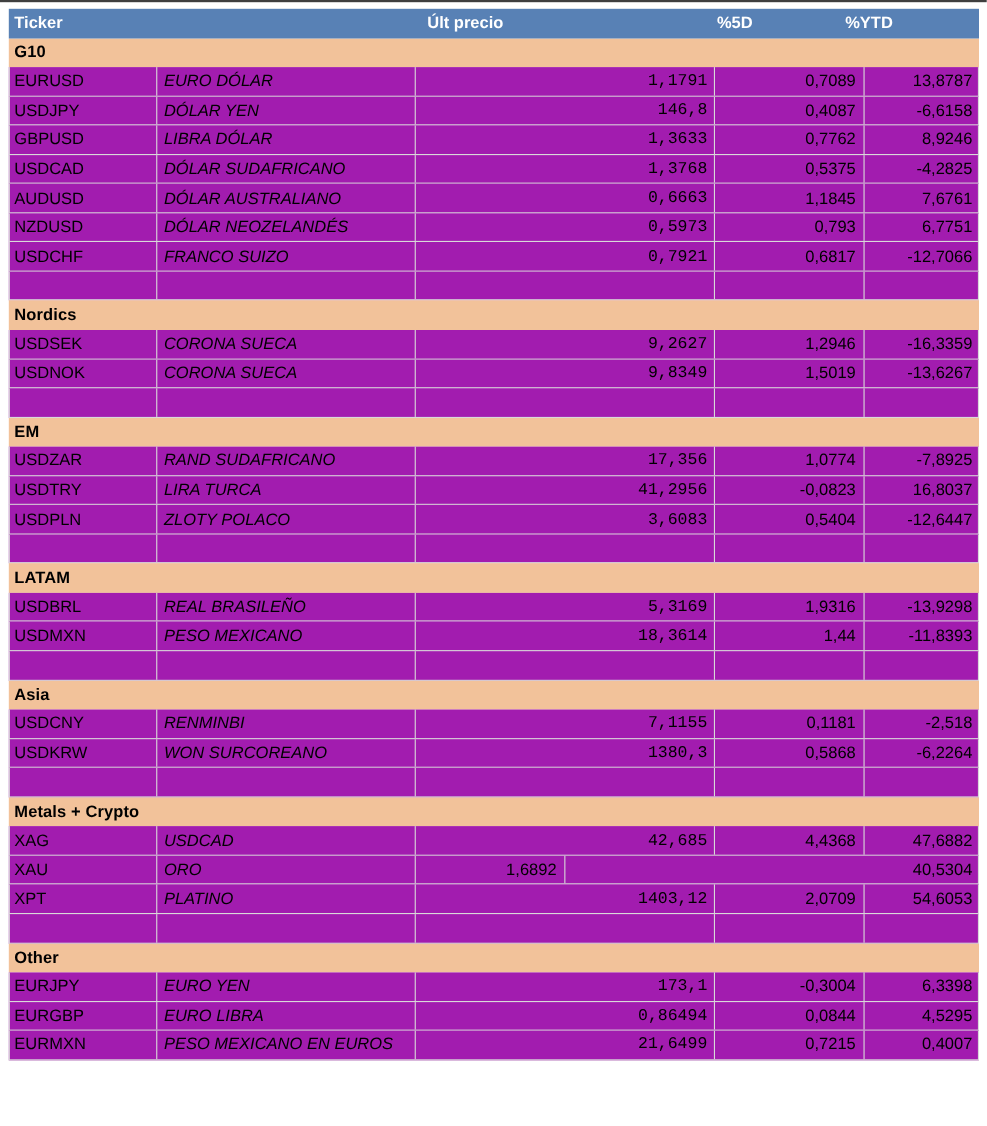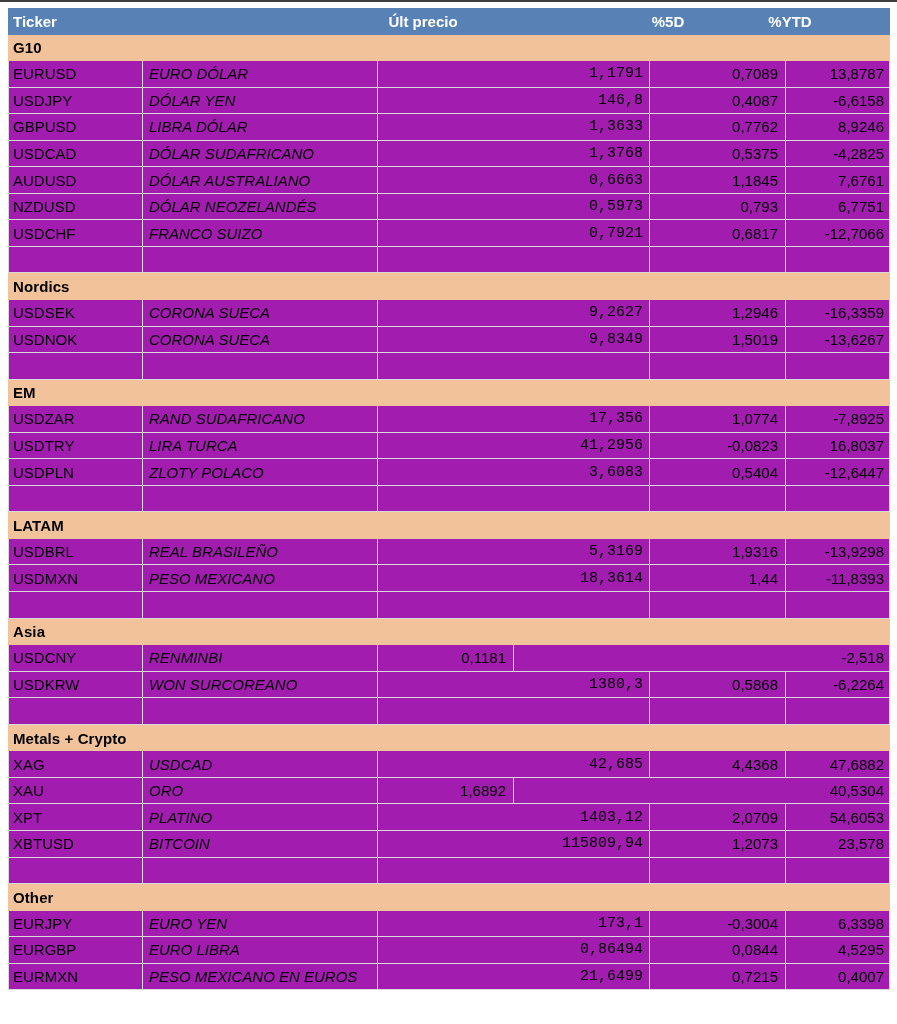--- a/index.html
+++ b/index.html
@@ -193,20 +193,21 @@
       <div class="cell c3"></div>
       <div class="cell c4"></div>
       <div class="cell c5"></div>
     </div>
     <div class="row section">
       <span>Asia</span>
     </div>
     <div class="row data">
       <div class="cell c1">USDCNY</div>
       <div class="cell c2">RENMINBI</div>
+      <div class="cell c3">7,1155</div>
       <div class="cell c4">0,1181</div>
       <div class="cell c5">-2,518</div>
     </div>
     <div class="row data">
       <div class="cell c1">USDKRW</div>
       <div class="cell c2">WON SURCOREANO</div>
       <div class="cell c3">1380,3</div>
       <div class="cell c4">0,5868</div>
       <div class="cell c5">-6,2264</div>
     </div>
@@ -233,27 +234,20 @@
       <div class="cell c4">1,6892</div>
       <div class="cell c5">40,5304</div>
     </div>
     <div class="row data">
       <div class="cell c1">XPT</div>
       <div class="cell c2">PLATINO</div>
       <div class="cell c3">1403,12</div>
       <div class="cell c4">2,0709</div>
       <div class="cell c5">54,6053</div>
     </div>
-    <div class="row data">
-      <div class="cell c1">XBTUSD</div>
-      <div class="cell c2">BITCOIN</div>
-      <div class="cell c3">115809,94</div>
-      <div class="cell c4">1,2073</div>
-      <div class="cell c5">23,578</div>
-    </div>
     <div class="row spacer">
       <div class="cell c1"></div>
       <div class="cell c2"></div>
       <div class="cell c3"></div>
       <div class="cell c4"></div>
       <div class="cell c5"></div>
     </div>
     <div class="row section">
       <span>Other</span>
     </div>

